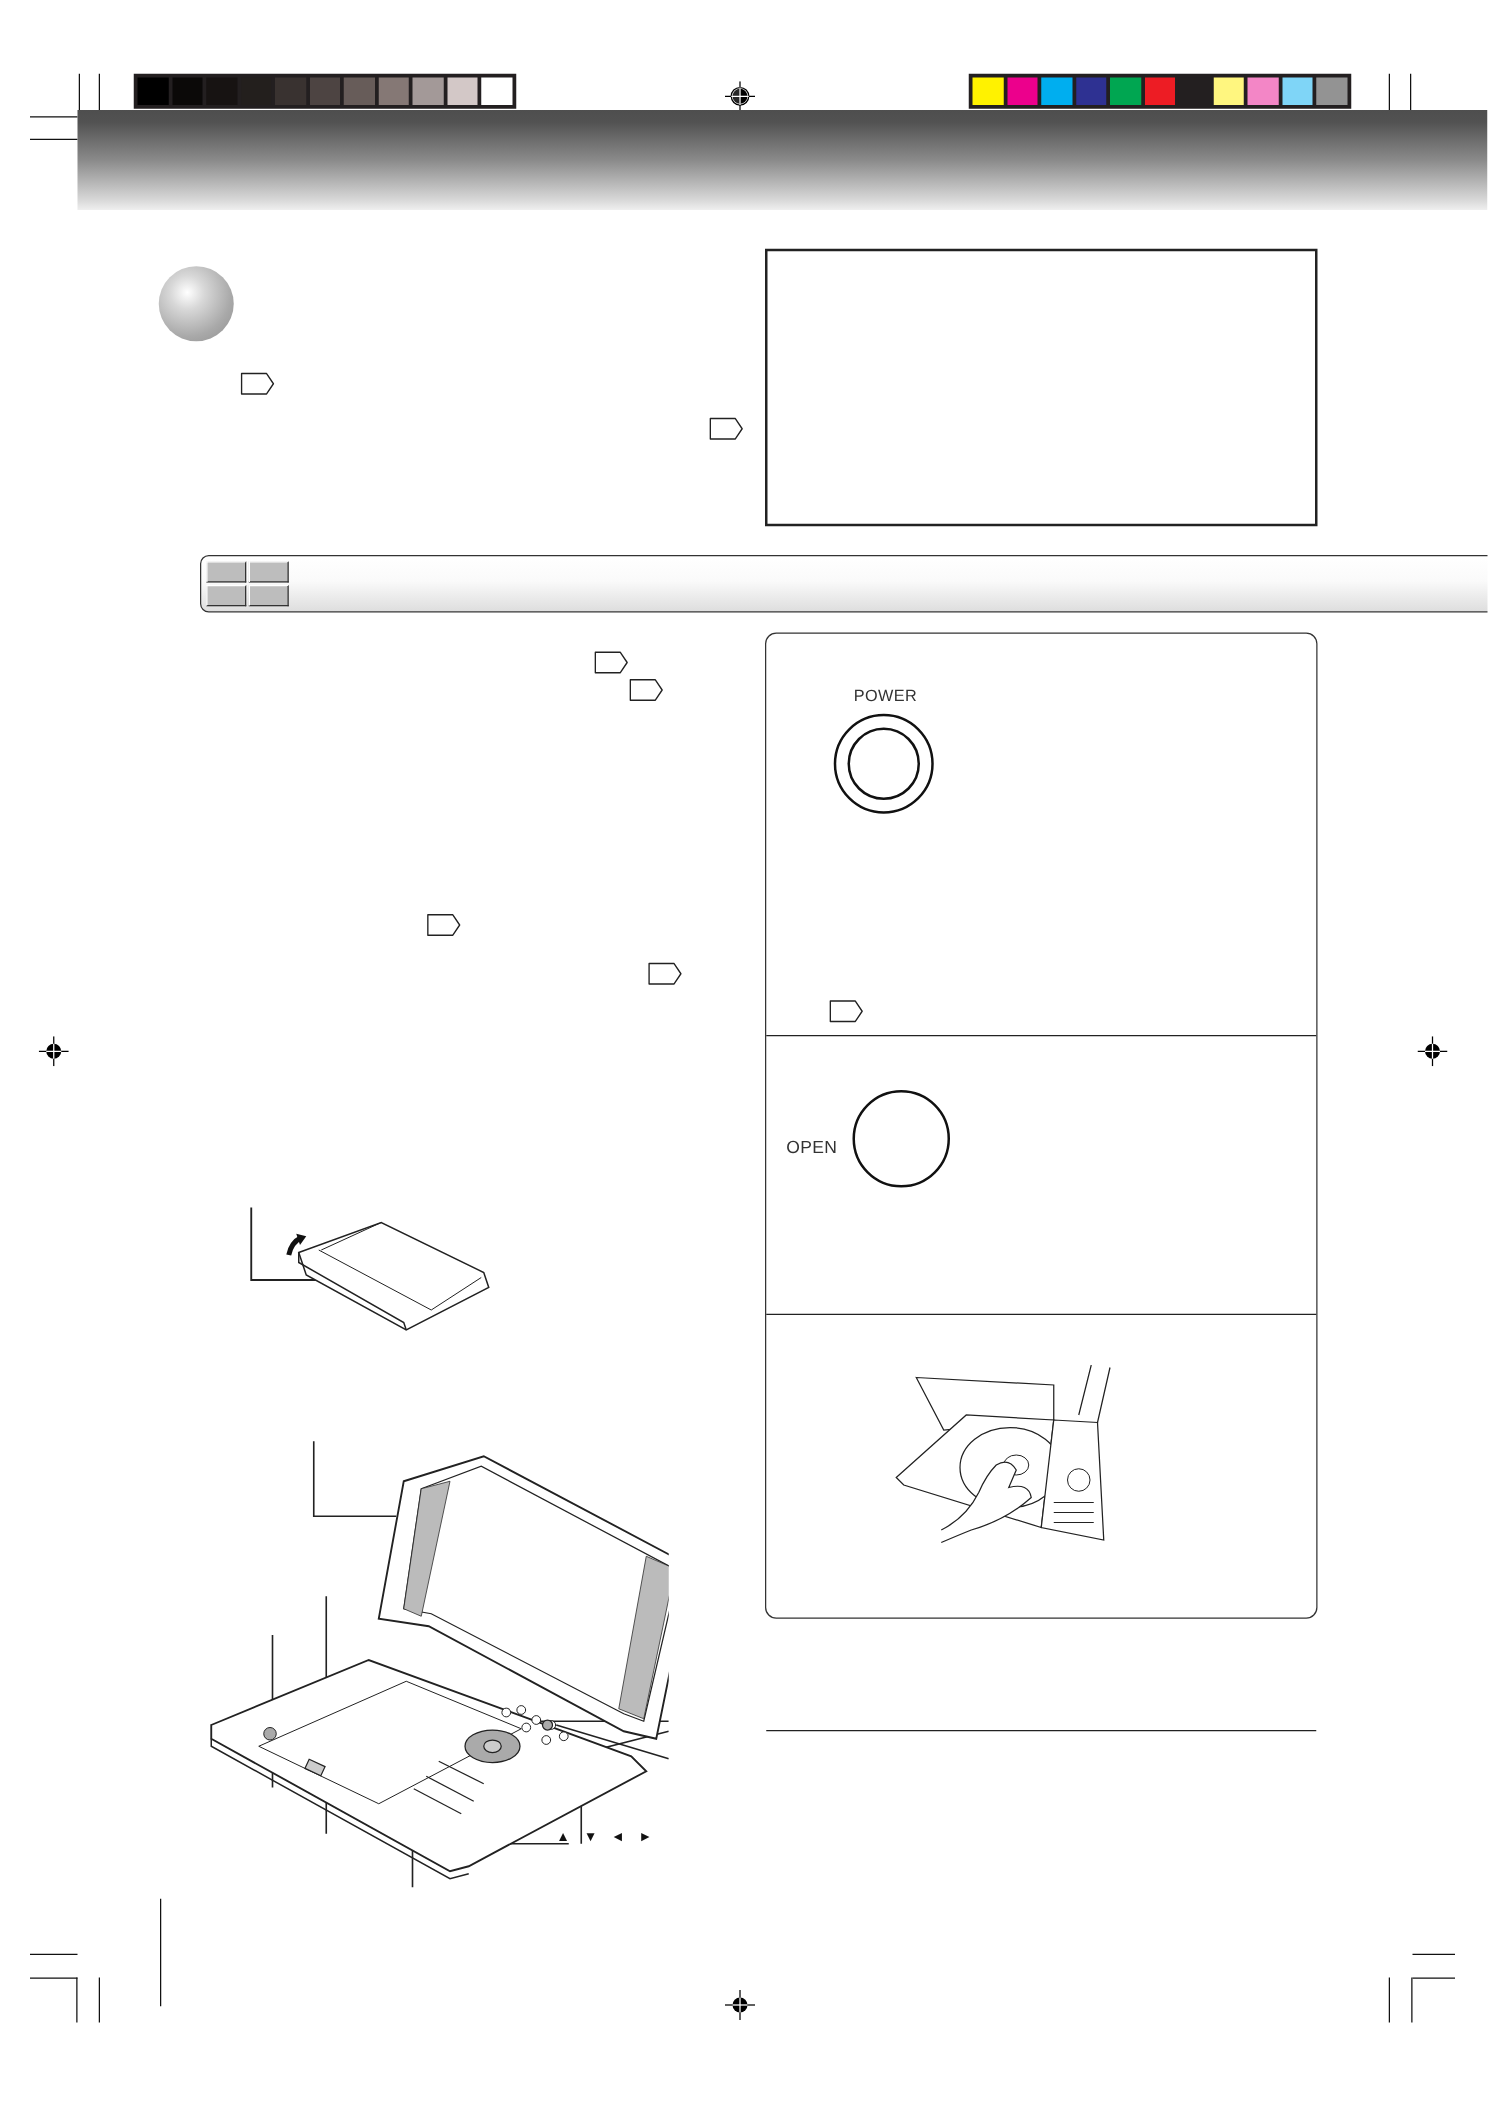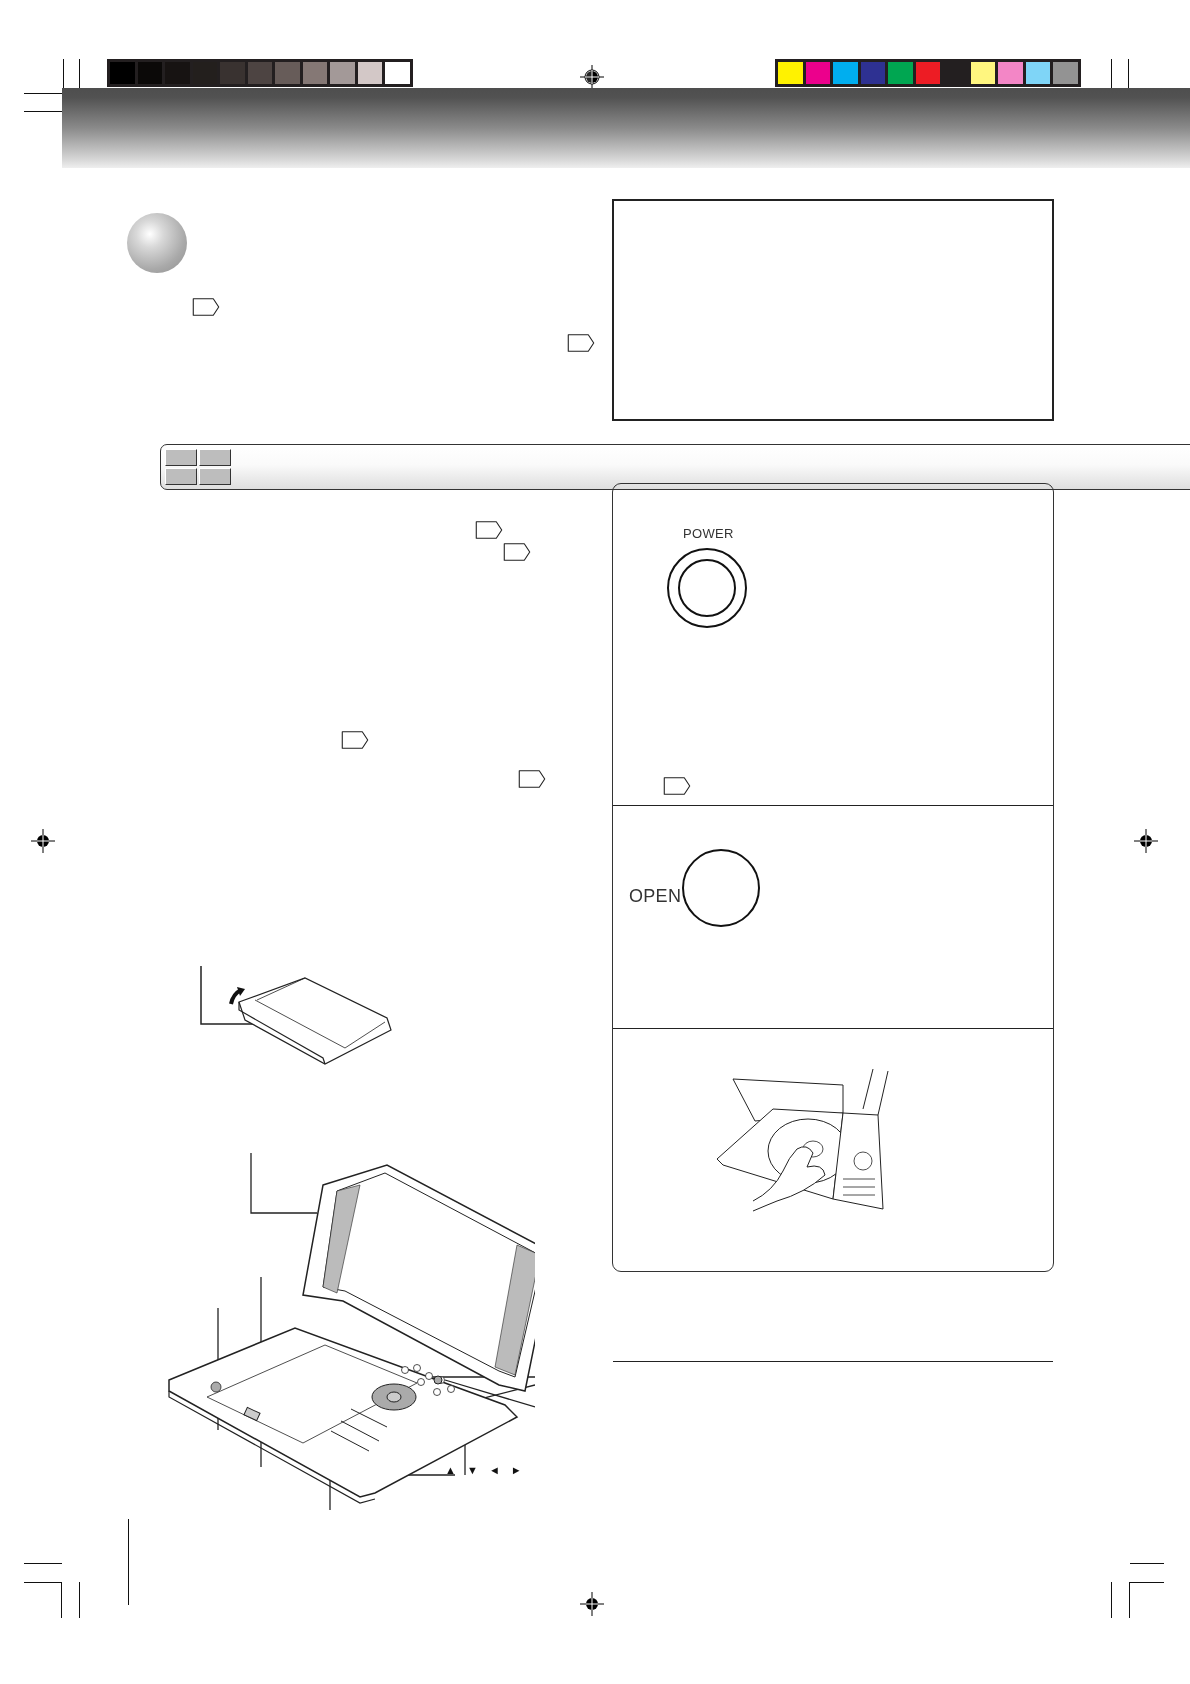--- a/index.html
+++ b/index.html
@@ -9,21 +9,21 @@
   .vline{position:absolute;width:1px;background:#111;}
   .swatches{position:absolute;display:flex;background:#231f20;padding:3px;gap:3px;box-sizing:border-box;}
   .sw{flex:1;}
   .band{position:absolute;left:62px;top:88px;width:1128px;height:80px;background:linear-gradient(#4e4e4e 0%,#525252 12%,#8a8a8a 50%,#d8d8d8 90%,#efefef 100%);}
   .sphere{position:absolute;left:127px;top:213px;width:60px;height:60px;border-radius:50%;background:radial-gradient(circle at 38% 35%,#fff 0%,#d8d8d8 25%,#a9a9a9 65%,#8d8d8d 100%);}
   .tag{position:absolute;width:30px;height:20px;}
   .box{position:absolute;border:2px solid #222;box-sizing:border-box;}
   .secbar{position:absolute;left:160px;top:444px;width:1040px;height:46px;border:1px solid #333;border-radius:7px;box-sizing:border-box;background:linear-gradient(#fff 0%,#fafafa 45%,#dedede 100%);}
   .secbar .grid{position:absolute;left:4px;top:4px;display:grid;grid-template-columns:32px 32px;grid-template-rows:17px 17px;gap:2px;}
   .secbar .cell{background:#bdbdbd;border:1px solid #333;border-top-color:#fff;border-left-color:#fff;}
-  .panel{position:absolute;left:612px;top:483px;width:442px;height:789px;border:1.5px solid #333;border-radius:9px;box-sizing:border-box;}
+  .panel{position:absolute;left:612px;top:506px;width:442px;height:789px;border:1.5px solid #333;border-radius:9px;box-sizing:border-box;}
   .divider{position:absolute;left:0;width:100%;height:1px;background:#222;}
   .lbl{position:absolute;font-size:13px;color:#333;letter-spacing:.3px;}
   .reg{position:absolute;width:24px;height:24px;}
 </style>
 </head>
 <body>
 
 <div class="vline" style="left:63px;top:59px;height:34px;"></div>
 <div class="vline" style="left:79px;top:59px;height:34px;"></div>
 <div class="hline" style="left:24px;top:93px;width:38px;"></div>
@@ -184,21 +184,21 @@
 
   <div class="lbl" style="left:70px;top:42px;">POWER</div>
   <svg class="abs" style="left:53px;top:63px;" width="82" height="82" viewBox="0 0 82 82">
     <circle cx="41" cy="41" r="39" fill="#fff" stroke="#111" stroke-width="2"></circle>
     <circle cx="41" cy="41" r="28" fill="#fff" stroke="#111" stroke-width="2"></circle>
   </svg>
   <svg class="tag" style="left:49px;top:292px;" viewBox="0 0 32 22">
       <path d="M2 2h22l6 9-6 9H2z" fill="#fff" stroke="#222" stroke-width="1.2" stroke-linejoin="round"></path>
     </svg>
 
-  <div class="lbl" style="left:16px;top:402px;font-size:18px;">OPEN</div>
+  <div class="lbl" style="left:16px;top:402px;font-size:14px;">OPEN</div>
   <svg class="abs" style="left:67px;top:363px;" width="82" height="82" viewBox="0 0 82 82">
     <circle cx="41" cy="41" r="38" fill="#fff" stroke="#111" stroke-width="2"></circle>
   </svg>
 
   <svg class="abs" style="left:100px;top:585px;" width="210" height="150" viewBox="0 0 210 150">
     <path d="M20 10 L130 16 L130 44 L42 52 Z" fill="#fff" stroke="#222" stroke-width="1"></path>
     <path d="M4 90 L60 40 L130 44 L120 130 L10 96 Z" fill="#fff" stroke="#222" stroke-width="1"></path>
     <ellipse cx="95" cy="82" rx="40" ry="32" fill="#fff" stroke="#222" stroke-width="1"></ellipse>
     <ellipse cx="100" cy="80" rx="10" ry="8" fill="#fff" stroke="#222" stroke-width=".8"></ellipse>
     <path d="M130 44 L165 46 L170 140 L120 130 Z" fill="#fff" stroke="#222" stroke-width="1"></path>

